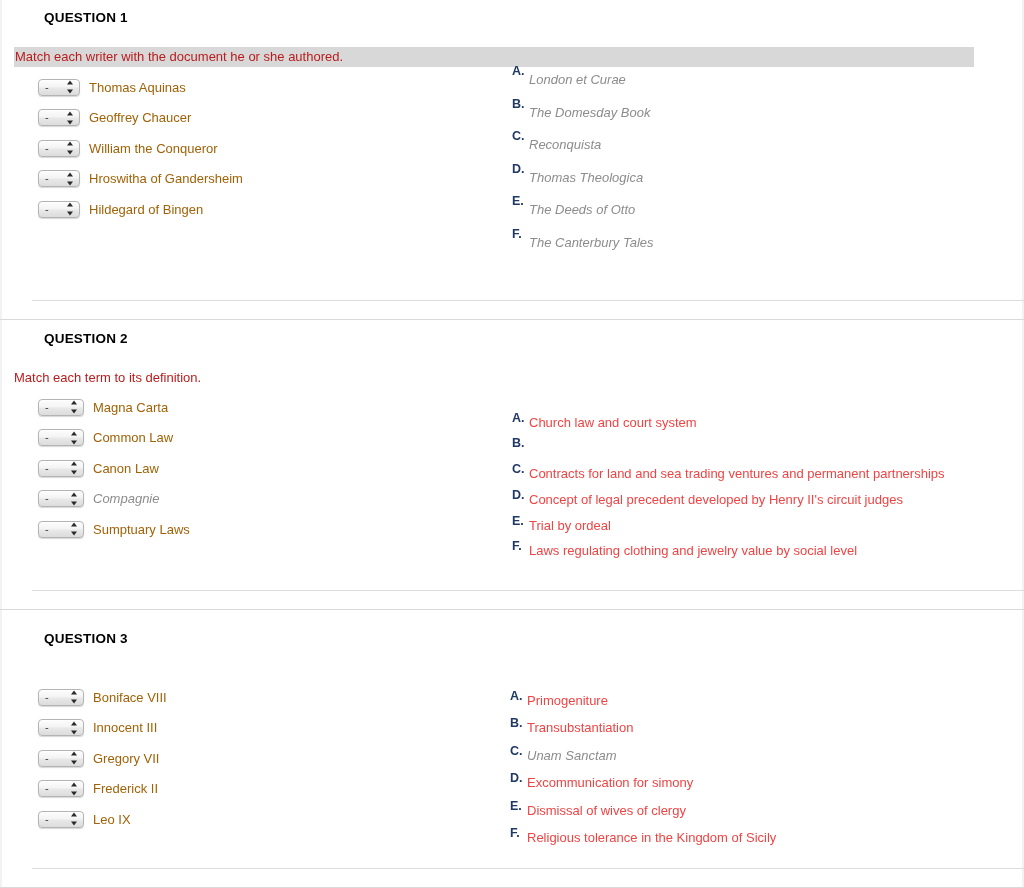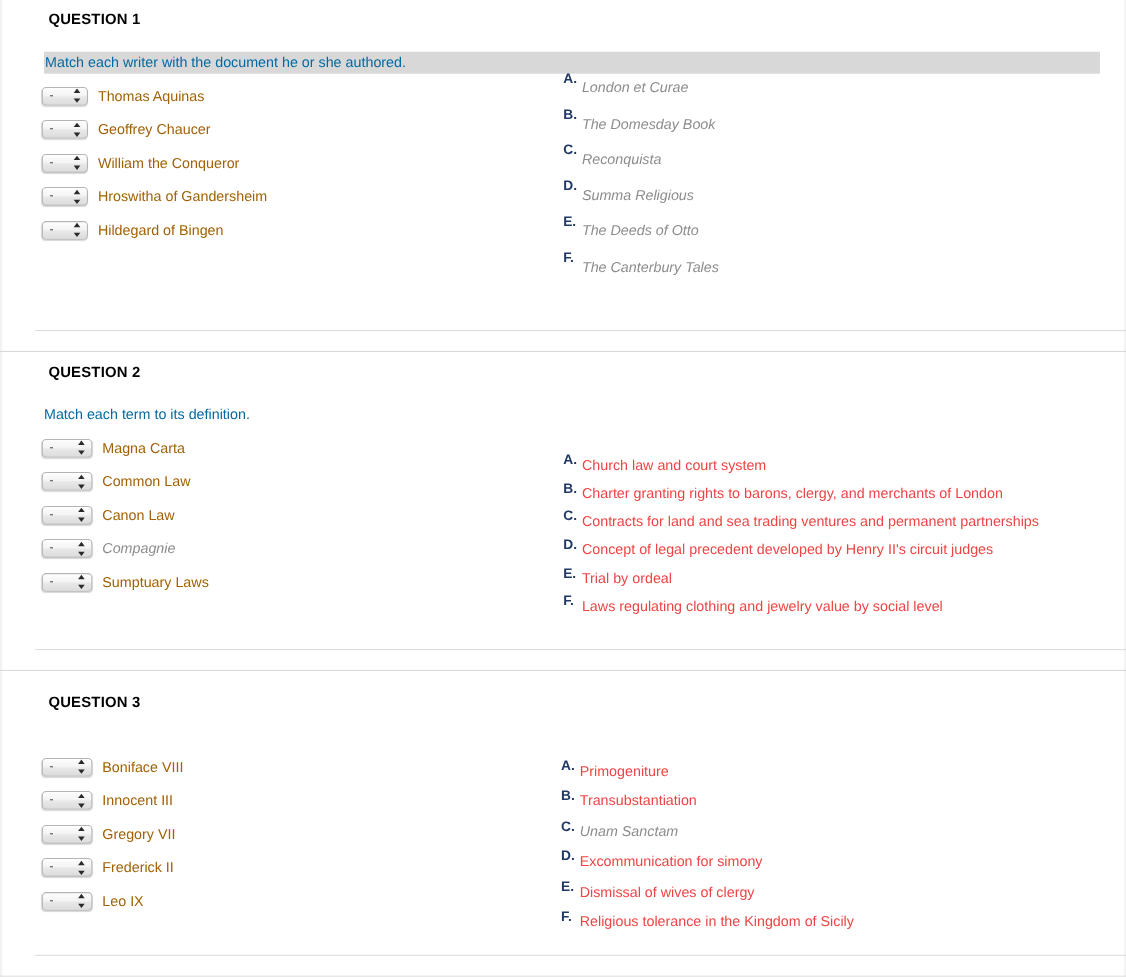--- a/index.html
+++ b/index.html
@@ -46,22 +46,22 @@
   .q-heading {
     font-size: 13.5px;
     font-weight: bold;
     color: #000000;
     letter-spacing: 0.2px;
     padding-left: 44px;
   }
 
   .q-prompt {
     font-size: 13px;
-    color: #0369a1;
-    margin-left: 40px;
+    color: #b91c1c;
+    margin-left: 14px;
     display: inline-block;
   }
   .q-prompt.highlighted {
     background: #d8d8d8;
     width: 960px;
     padding: 2px 0 3px 1px;
   }
 
   .q-body {
     position: relative;
@@ -241,21 +241,21 @@
           <div class="option-row" style="height: 32.6px;">
             <span class="opt-letter" style="position: relative; top: -9px;">B.</span>
             <span class="opt-text foreign">The Domesday Book</span>
           </div>
           <div class="option-row" style="height: 32.6px;">
             <span class="opt-letter" style="position: relative; top: -9px;">C.</span>
             <span class="opt-text foreign">Reconquista</span>
           </div>
           <div class="option-row" style="height: 32.6px;">
             <span class="opt-letter" style="position: relative; top: -9px;">D.</span>
-            <span class="opt-text foreign">Summa Religious</span>
+            <span class="opt-text foreign">Thomas Theologica</span>
           </div>
           <div class="option-row" style="height: 32.6px;">
             <span class="opt-letter" style="position: relative; top: -9px;">E.</span>
             <span class="opt-text foreign">The Deeds of Otto</span>
           </div>
           <div class="option-row" style="height: 32.6px;">
             <span class="opt-letter" style="position: relative; top: -9px;">F.</span>
             <span class="opt-text foreign">The Canterbury Tales</span>
           </div>
         </div>
@@ -318,21 +318,20 @@
             <span class="stem-label">Sumptuary Laws</span>
           </div>
         </div>
         <div class="option-list" style="left: 512px; top: 23px;">
           <div class="option-row" style="height: 25.7px;">
             <span class="opt-letter" style="position: relative; top: -5px;">A.</span>
             <span class="opt-text">Church law and court system</span>
           </div>
           <div class="option-row" style="height: 25.7px;">
             <span class="opt-letter" style="position: relative; top: -5px;">B.</span>
-            <span class="opt-text">Charter granting rights to barons, clergy, and merchants of London</span>
           </div>
           <div class="option-row" style="height: 25.7px;">
             <span class="opt-letter" style="position: relative; top: -5px;">C.</span>
             <span class="opt-text">Contracts for land and sea trading ventures and permanent partnerships</span>
           </div>
           <div class="option-row" style="height: 25.7px;">
             <span class="opt-letter" style="position: relative; top: -5px;">D.</span>
             <span class="opt-text">Concept of legal precedent developed by Henry II's circuit judges</span>
           </div>
           <div class="option-row" style="height: 25.7px;">

